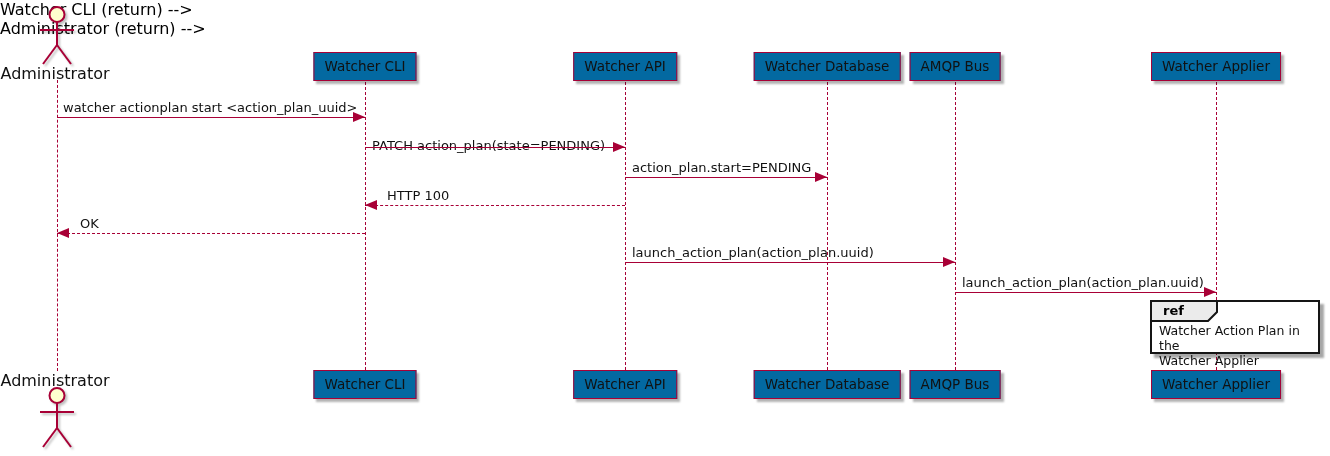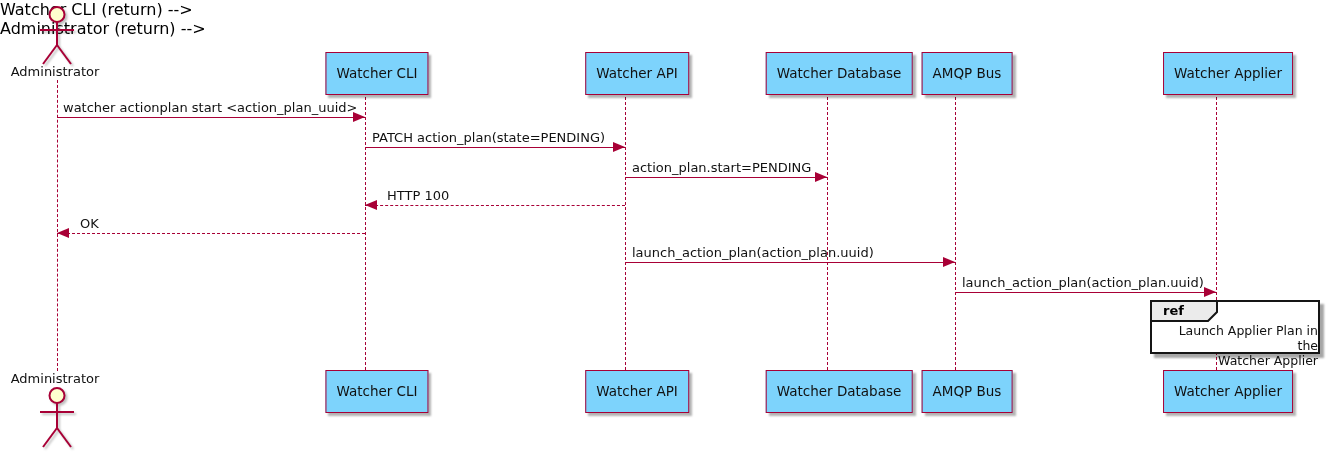--- a/index.html
+++ b/index.html
@@ -18,37 +18,36 @@
     position: absolute;
     width: 0;
     border-left: 1px dashed #A80036;
     z-index: 1;
   }
 
   
   .pbox {
     position: absolute;
     transform: translateX(-50%);
-    background: #7dd3fc;
+    background: #0369a1;
     border: 1.5px solid #A80036;
     box-shadow: 3px 3px 2px rgba(0,0,0,0.30);
-    padding: 12px 10px;
+    padding: 5px 10px;
     font-size: 13.5px;
     line-height: 17px;
     color: #111;
     white-space: nowrap;
     z-index: 3;
-    margin-left: 12px;
   }
 
   
   .actor-label {
     position: absolute;
     transform: translateX(-50%);
-    font-size: 13px;
+    font-size: 16px;
     color: #111;
     white-space: nowrap;
     z-index: 3;
   }
   .actor-figure {
     position: absolute;
     z-index: 3;
     filter: drop-shadow(2.5px 2.5px 1px rgba(0,0,0,0.25));
   }
 
@@ -79,21 +78,20 @@
 
   
   .ref-box {
     position: absolute;
     left: 1150px; top: 300px;
     width: 166px; height: 50px;
     background: #ffffff;
     border: 2px solid #151515;
     box-shadow: 4px 4px 2px rgba(0,0,0,0.35);
     z-index: 4;
-    text-align: right;
   }
   .ref-tab {
     position: absolute;
     left: -2px; top: -2px;
     z-index: 5;
   }
   .ref-keyword {
     position: absolute;
     left: 11px; top: 1px;
     font-weight: bold;
@@ -141,21 +139,21 @@
 
   
   <div>
     <div class="msg-label" style="left:63px;top:100px">watcher actionplan start &lt;action_plan_uuid&gt;</div>
     <div class="msg-line" style="left:57px;top:117px;width:308px"></div>
     <div class="ah r" style="left:353px;top:112px"></div>
   </div>
 
   
   <div>
-    <div class="msg-label" style="left:372px;top:130px">PATCH action_plan(state=PENDING)</div>
+    <div class="msg-label" style="left:372px;top:138px">PATCH action_plan(state=PENDING)</div>
     <div class="msg-line" style="left:365px;top:147px;width:260px"></div>
     <div class="ah r" style="left:613px;top:142px"></div>
   </div>
 
   
   <div>
     <div class="msg-label" style="left:632px;top:160px">action_plan.start=PENDING</div>
     <div class="msg-line" style="left:625px;top:177px;width:202px"></div>
     <div class="ah r" style="left:815px;top:172px"></div>
   </div>
@@ -188,21 +186,21 @@
     <div class="ah r" style="left:1204px;top:287px"></div>
   </div>
 
   
   <div class="ref-box">
     <svg class="ref-tab" width="70" height="22" viewBox="0 0 70 22">
       <polygon points="1,1 67,1 67,12 58,21 1,21" fill="#EBEBEB" stroke="#151515" stroke-width="2"></polygon>
     </svg>
     <div class="ref-keyword">ref</div>
     <div class="ref-body">
-      <div>Launch Applier Plan in the</div>
+      <div>Watcher Action Plan in the</div>
       <div>Watcher Applier</div>
     </div>
   </div>
 
   
   <div class="pbox" style="left:365px;top:370px">Watcher CLI</div>
   <div class="pbox" style="left:625px;top:370px">Watcher API</div>
   <div class="pbox" style="left:827px;top:370px">Watcher Database</div>
   <div class="pbox" style="left:955px;top:370px">AMQP Bus</div>
   <div class="pbox" style="left:1216px;top:370px">Watcher Applier</div>

